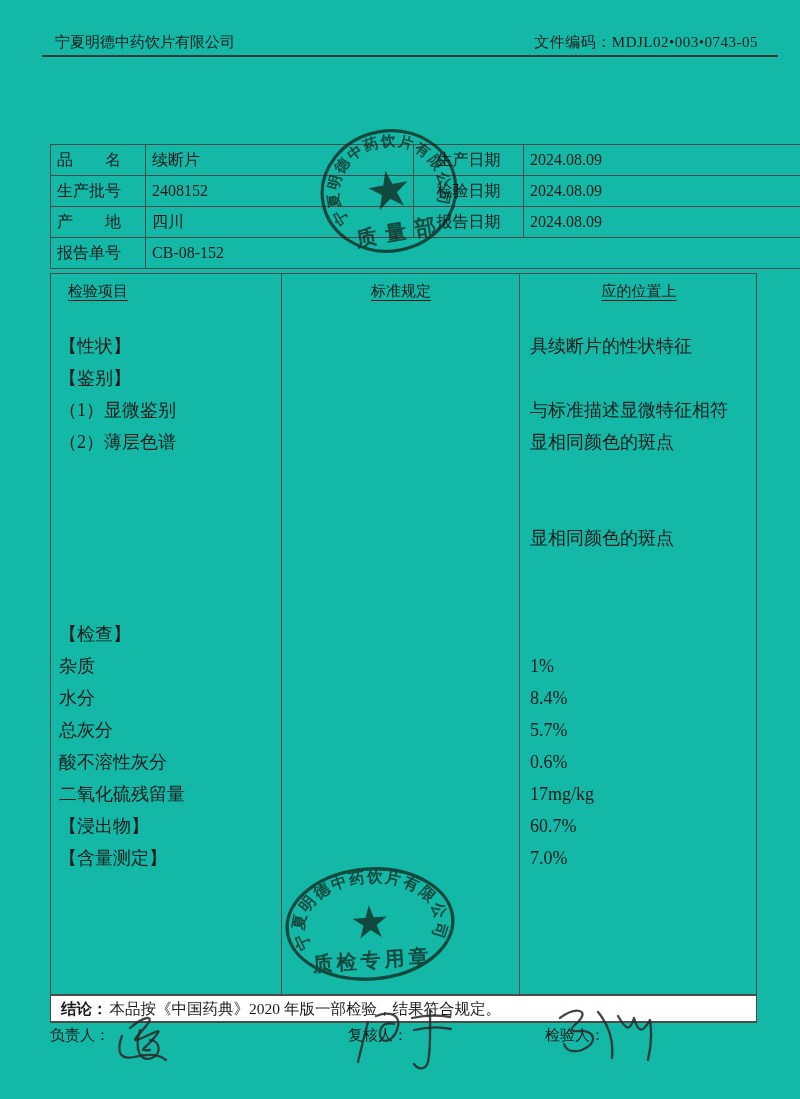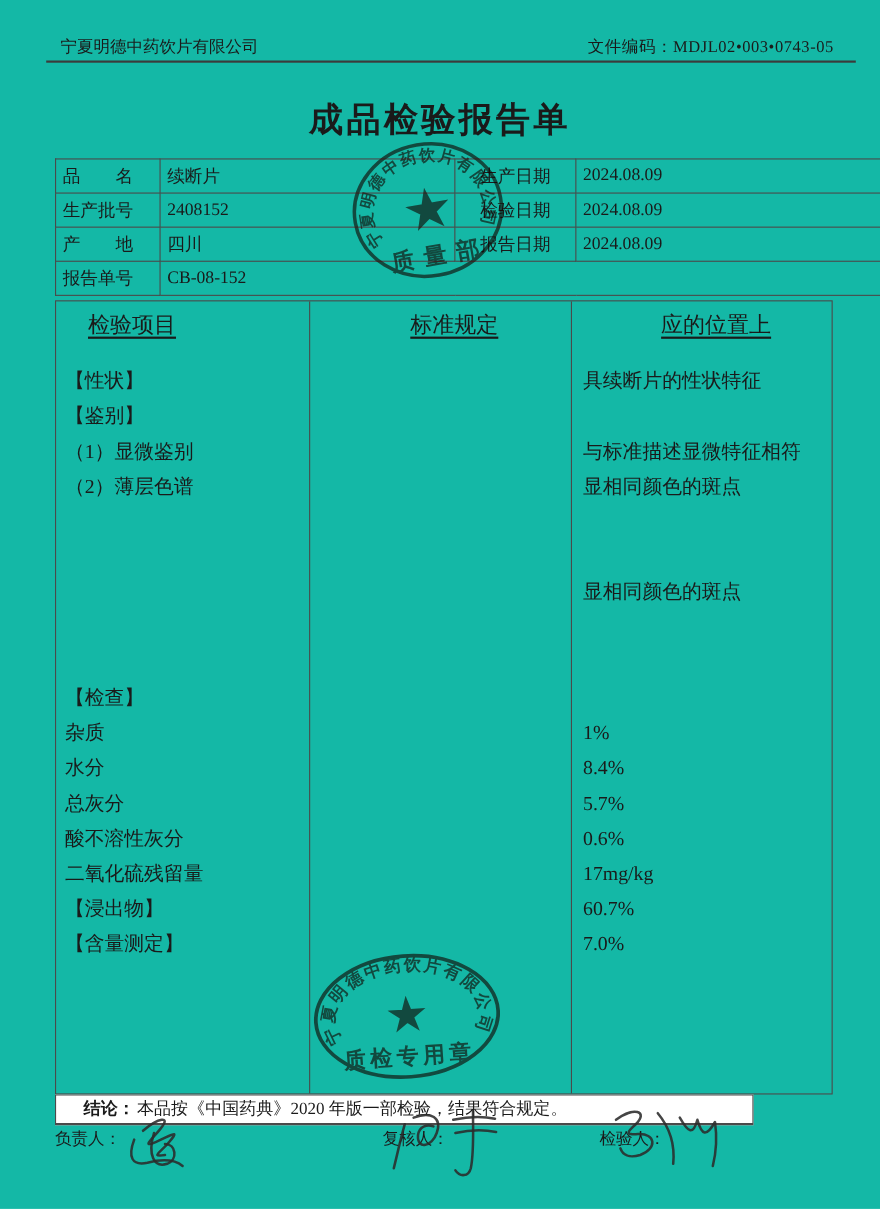--- a/index.html
+++ b/index.html
@@ -26,32 +26,32 @@
   table.info td{border:1.5px solid var(--border);height:30px;font-size:16px;padding:0 6px;vertical-align:middle;}
   td.lbl{width:82px;padding:0 9px;}
   td.val{width:255px;}
   td.lbl2{width:97px;text-align:center;padding:0 2px;}
   td.val2{width:273px;padding-left:12px;}
   
   .main{position:absolute;left:50px;top:273px;width:707px;height:722px;border:1.5px solid var(--border);box-sizing:border-box;}
   .vline{position:absolute;top:0;bottom:0;width:1.5px;background:var(--border);}
   .v1{left:229.5px;}
   .v2{left:467.5px;}
-  .th{position:absolute;top:8px;font-size:20px;text-decoration:underline;text-underline-offset:4px;margin-left:12px;}
+  .th{position:absolute;top:8px;font-size:15px;text-decoration:underline;text-underline-offset:4px;}
   .th-item{left:17px;}
   .th-std{left:231px;width:238px;text-align:center;}
   .th-res{left:469px;width:238px;text-align:center;}
   .bodycol{position:absolute;top:56px;font-size:18px;line-height:32px;white-space:pre;}
   .c1{left:8px;width:218px;}
   .c2{left:241px;width:226px;}
   .c3{left:479px;width:224px;}
   
-  .conclusion{position:absolute;left:50px;top:995px;width:635px;height:28px;box-sizing:border-box;
+  .conclusion{position:absolute;left:50px;top:995px;width:707px;height:28px;box-sizing:border-box;
     border:1.5px solid var(--border);border-bottom-width:2.5px;
-    line-height:25px;font-size:15.5px;padding-left:25px;background:#fff;}
+    line-height:25px;font-size:15.5px;padding-left:10px;background:#fff;}
   .c-lbl{font-weight:bold;margin-right:2px;}
   
   .f-lbl{position:absolute;top:1026px;font-size:15px;}
   .f1{left:50px;}
   .f2{left:348px;}
   .f3{left:545px;text-align:center;}
   .sigs{position:absolute;left:100px;top:1000px;width:600px;height:85px;}
   .sigs path{stroke:var(--sig);stroke-width:2.3;fill:none;stroke-linecap:round;stroke-linejoin:round;opacity:.88;}
   
   .stamp{position:absolute;mix-blend-mode:multiply;opacity:.88;}
@@ -62,21 +62,20 @@
 </style>
 </head>
 <body>
 
 <div class="page">
 
   <span class="hdr-company">宁夏明德中药饮片有限公司</span>
   <span class="hdr-code">文件编码：MDJL02•003•0743-05</span>
   <div class="hdr-rule"></div>
 
-  <div class="title">成品检验报告单</div>
 
   <table class="info">
     <tbody>
         <tr>
       <td class="lbl">品　　名</td>
       <td class="val">续断片</td>
       <td class="lbl2">生产日期</td>
       <td class="val2">2024.08.09</td>
     </tr>
     <tr>

